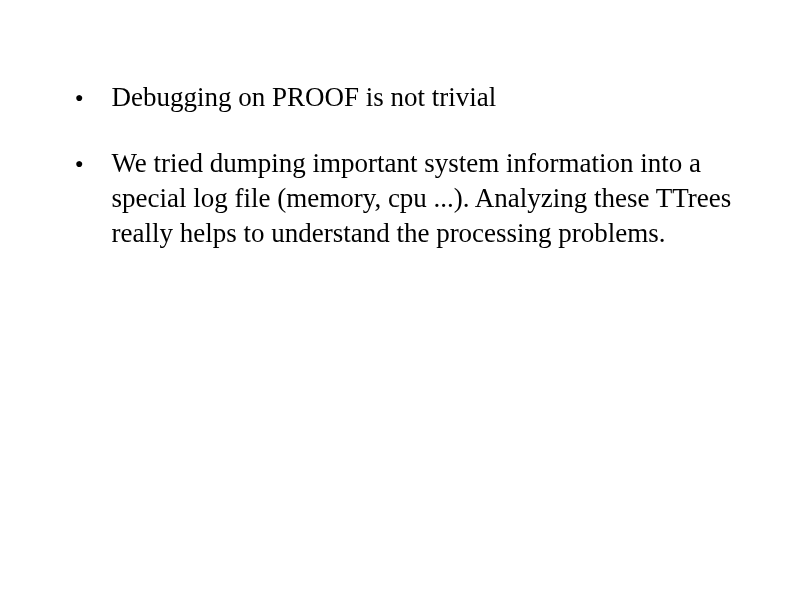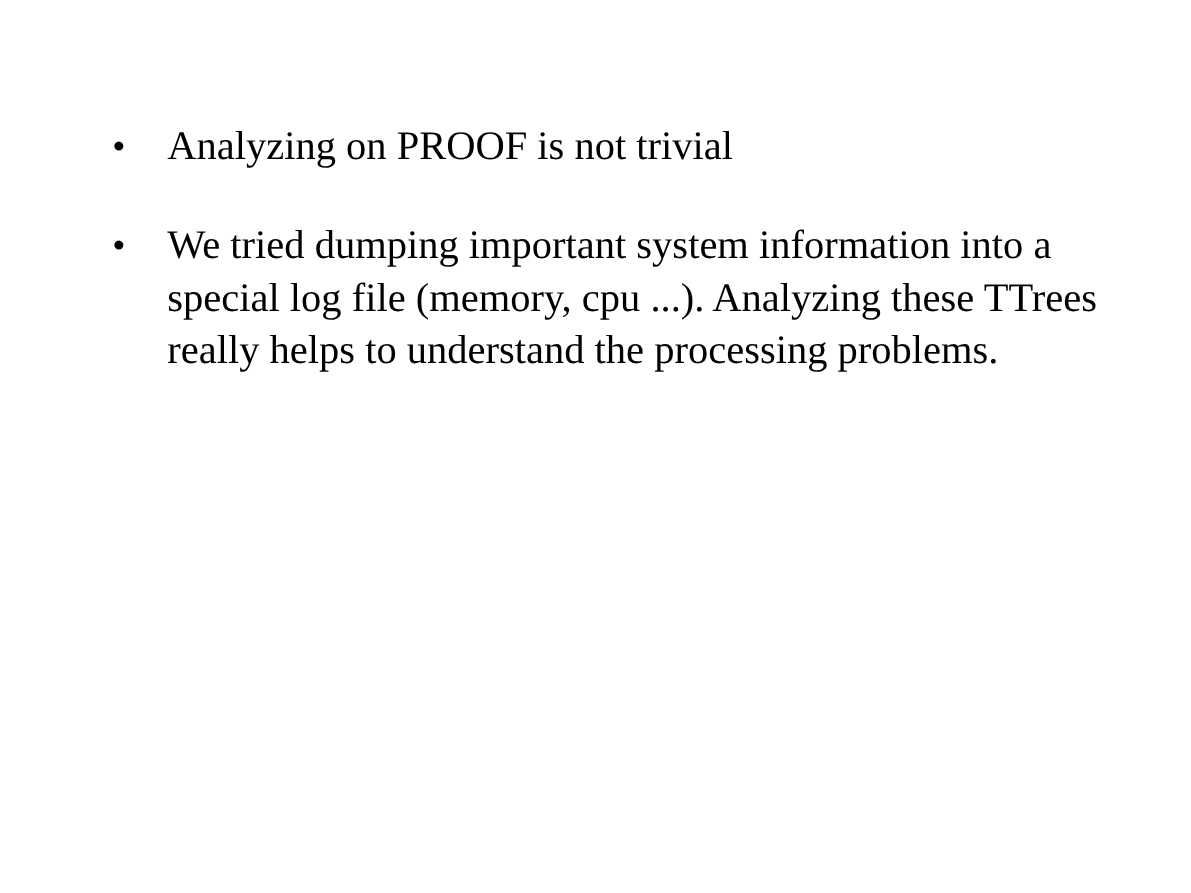--- a/index.html
+++ b/index.html
@@ -46,20 +46,20 @@
       line-height: 1.3;
     }
   </style>
 </head>
 <body>
 
 <div class="slide">
   <ul class="bullets">
     <li class="bullet-item">
       <span class="bullet-marker">●</span>
-      <span class="bullet-text">Analyzing on PROOF is not trivial</span>
+      <span class="bullet-text">Debugging on PROOF is not trivial</span>
     </li>
     <li class="bullet-item">
       <span class="bullet-marker">●</span>
       <span class="bullet-text">We tried dumping important system information into a special log file  (memory, cpu ...). Analyzing  these TTrees really helps to understand the processing problems.</span>
     </li>
   </ul>
 </div>
 
 </body></html>

